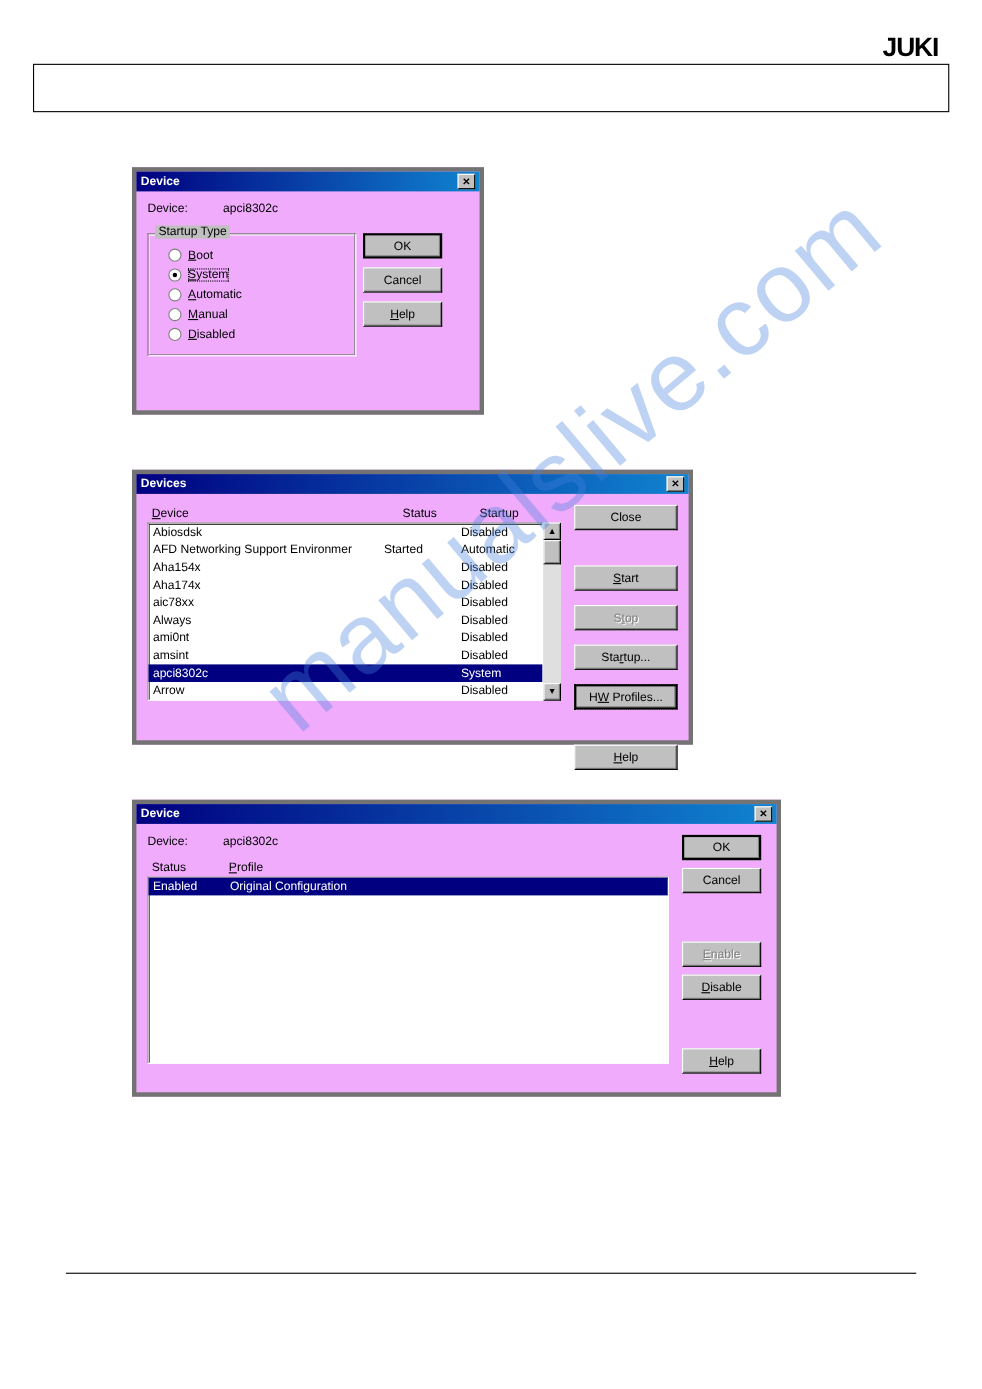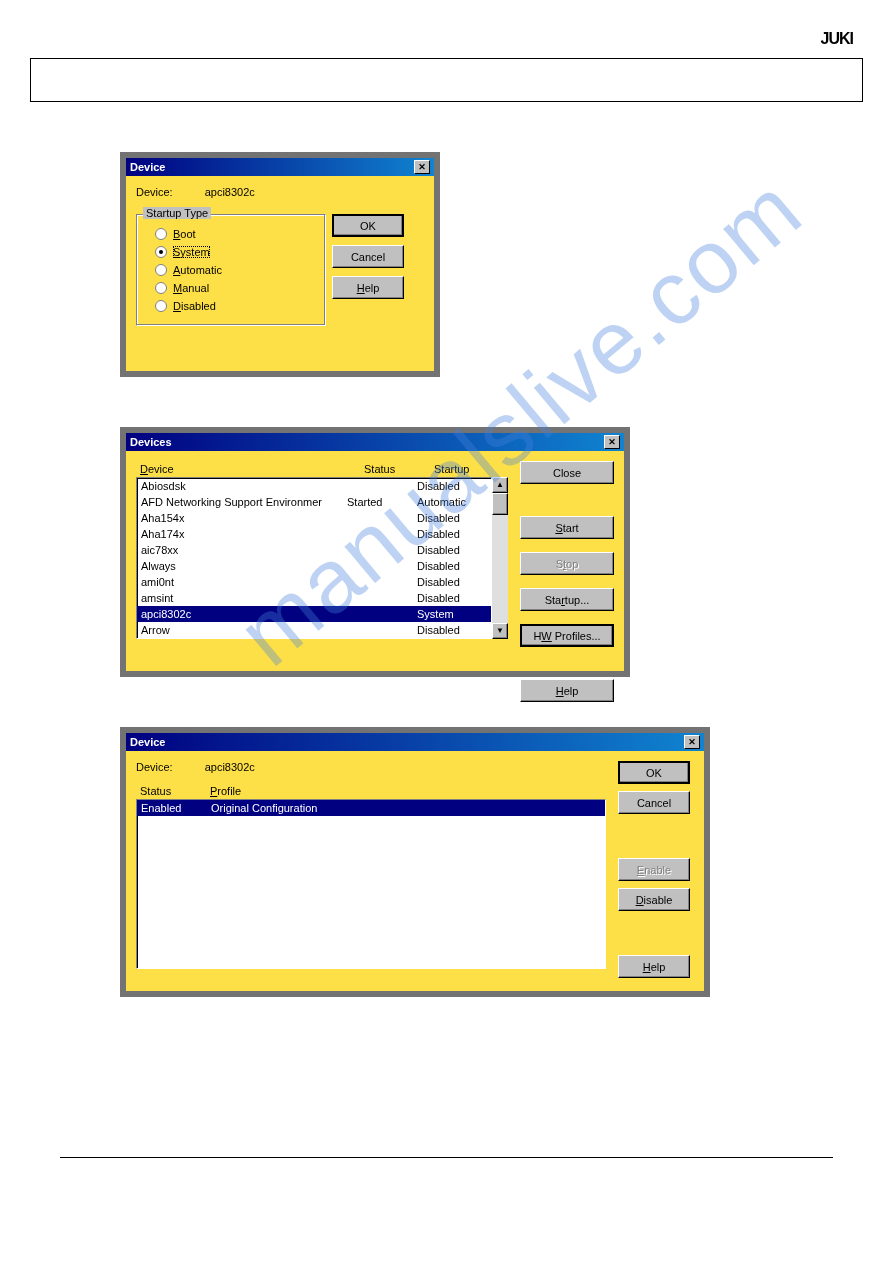--- a/index.html
+++ b/index.html
@@ -16,34 +16,34 @@
     padding: 30px 30px 40px 30px;
     width: 893px;
     position: relative;
   }
   .logo {
     position: absolute;
     top: 30px;
     right: 40px;
     font-family: Arial, sans-serif;
     font-weight: 900;
-    font-size: 16px;
+    font-size: 24px;
     letter-spacing: -1px;
     color: #000;
   }
   .header-box {
     border: 1.5px solid #000;
     height: 44px;
     margin-top: 28px;
     margin-bottom: 50px;
   }
   .dialog {
     position: relative;
-    background: #fde047;
-    border: 6px solid #737373;
+    background: #f0abfc;
+    border: 4px solid #737373;
     margin-left: 90px;
     margin-bottom: 50px;
   }
   .titlebar {
     background: linear-gradient(to right, #000080, #1084d0);
     color: #fff;
     padding: 2px 4px;
     height: 18px;
     display: flex;
     align-items: center;

